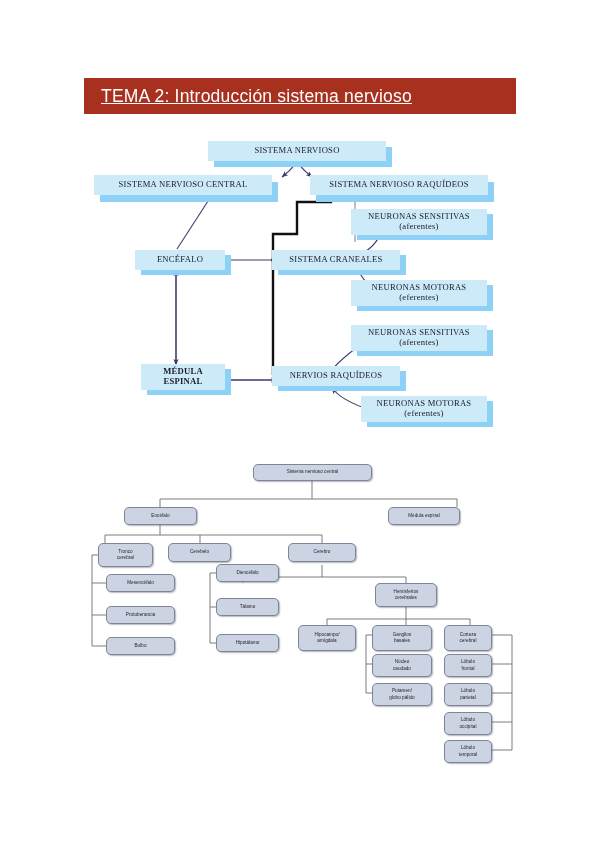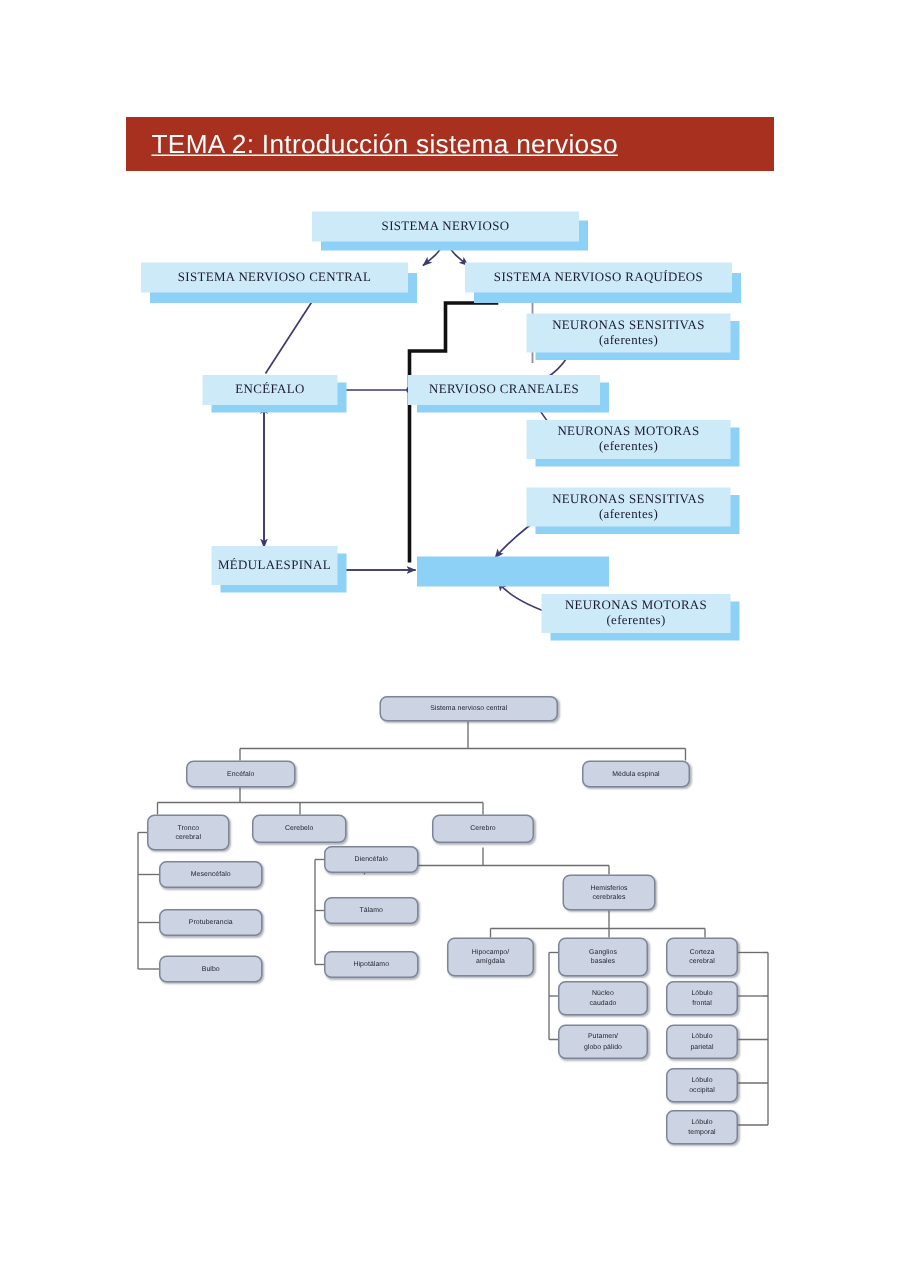--- a/index.html
+++ b/index.html
@@ -114,29 +114,32 @@
   </div>
 
   <div class="dbox" style="left:310px;top:53px;width:178px;height:20px;">
     <span>SISTEMA NERVIOSO RAQUÍDEOS</span>
   </div>
 
   <div class="dbox" style="left:135px;top:128px;width:90px;height:20px;">
     <span>ENCÉFALO</span>
   </div>
 
-  <div class="dbox" style="left:141px;top:242px;width:84px;height:26px;flex-direction:row;">
+  <div class="dbox" style="left:141px;top:242px;width:84px;height:26px;flex-direction:column;font-weight:bold;">
     <span>MÉDULA</span>
     <span>ESPINAL</span>
   </div>
 
   <div class="dbox" style="left:272px;top:128px;width:128px;height:20px;">
-    <span>NERVIOSO CRANEALES</span>
-  </div>
-
+    <span>SISTEMA CRANEALES</span>
+  </div>
+
+  <div class="dbox" style="left:272px;top:244px;width:128px;height:20px;">
+    <span>NERVIOS RAQUÍDEOS</span>
+  </div>
 
   <div class="dbox" style="left:351px;top:87px;width:136px;height:26px;flex-direction:column;">
     <span>NEURONAS SENSITIVAS</span>
     <span>(aferentes)</span>
   </div>
 
   <div class="dbox" style="left:351px;top:158px;width:136px;height:26px;flex-direction:column;">
     <span>NEURONAS MOTORAS</span>
     <span>(eferentes)</span>
   </div>

